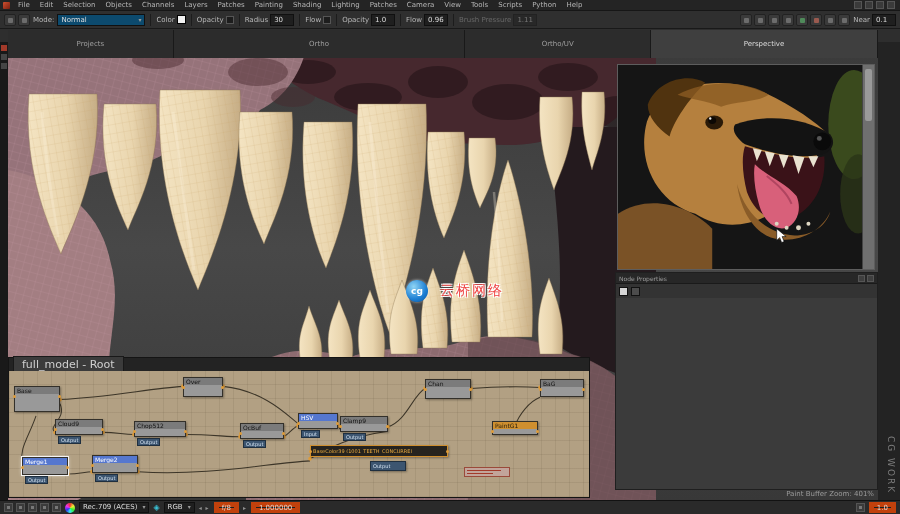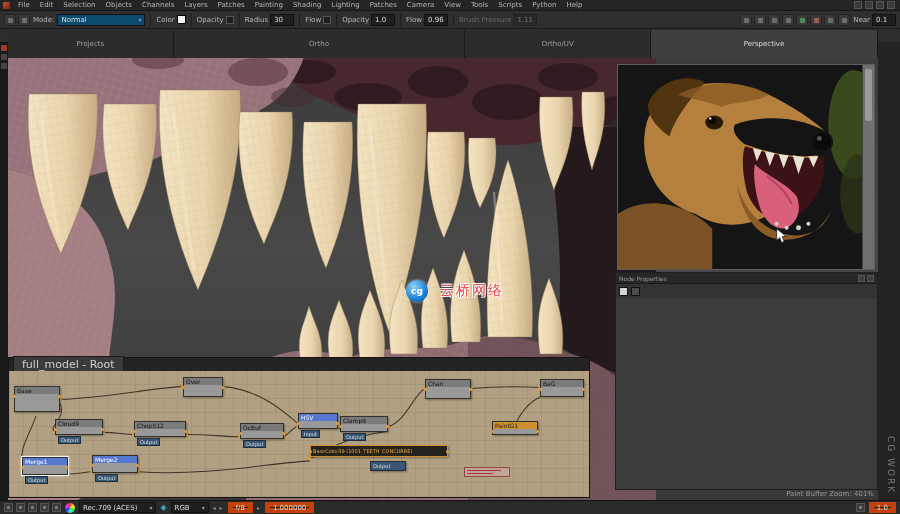--- a/index.html
+++ b/index.html
@@ -105,21 +105,21 @@
   .ng-chip:empty{display:none}
   .ng-note{position:absolute;left:455px;top:96px;width:46px;height:10px;background:#c2a49a;border:1px solid #9a4a3a}
   .ng-note::before{content:"";position:absolute;left:2px;top:2px;width:34px;height:1px;background:#a23a2a}
   .ng-note::after{content:"";position:absolute;left:2px;top:5px;width:26px;height:1px;background:#a23a2a}
 
   
   .statusbar{position:absolute;left:0;bottom:0;right:0;height:14px;background:#2a2a2a;border-top:1px solid #121212;display:flex;align-items:center;gap:4px;font-size:7px;padding:0 4px;z-index:25;color:#c0c0c0}
   .sb-icon{width:9px;height:9px;background:#3b3b3b;border:1px solid #555;position:relative;flex:none}
   .sb-icon::after{content:"";position:absolute;left:2px;top:2px;width:3px;height:3px;background:#777}
   .sb-wheel{width:10px;height:10px;border-radius:50%;flex:none;background:#888;background:conic-gradient(#e33,#ee3,#3e3,#3ee,#33e,#e3e,#e33)}
-  .sb-select{background:#1f1f1f;border:1px solid #101010;height:11px;display:flex;align-items:center;gap:12px;padding:0 3px;color:#ddd}
+  .sb-select{background:#1f1f1f;border:1px solid #101010;height:11px;display:flex;gap:5px;padding:0 3px;color:#ddd}
   .sb-k{color:#39c2d7;font-size:8px;line-height:8px}
   .sb-step{color:#8f8f8f;font-size:6px;letter-spacing:1px}
   .sb-field{background:#1f1f1f;border:5px solid #c2410c;height:11px;display:flex;align-items:center;padding:0 3px;color:#ddd;white-space:nowrap}
   .pbz{position:absolute;right:26px;bottom:16px;font-size:7px;color:#9a9a9a;z-index:26}
 </style>
 </head>
 <body>
 
 <div class="screen">
 

